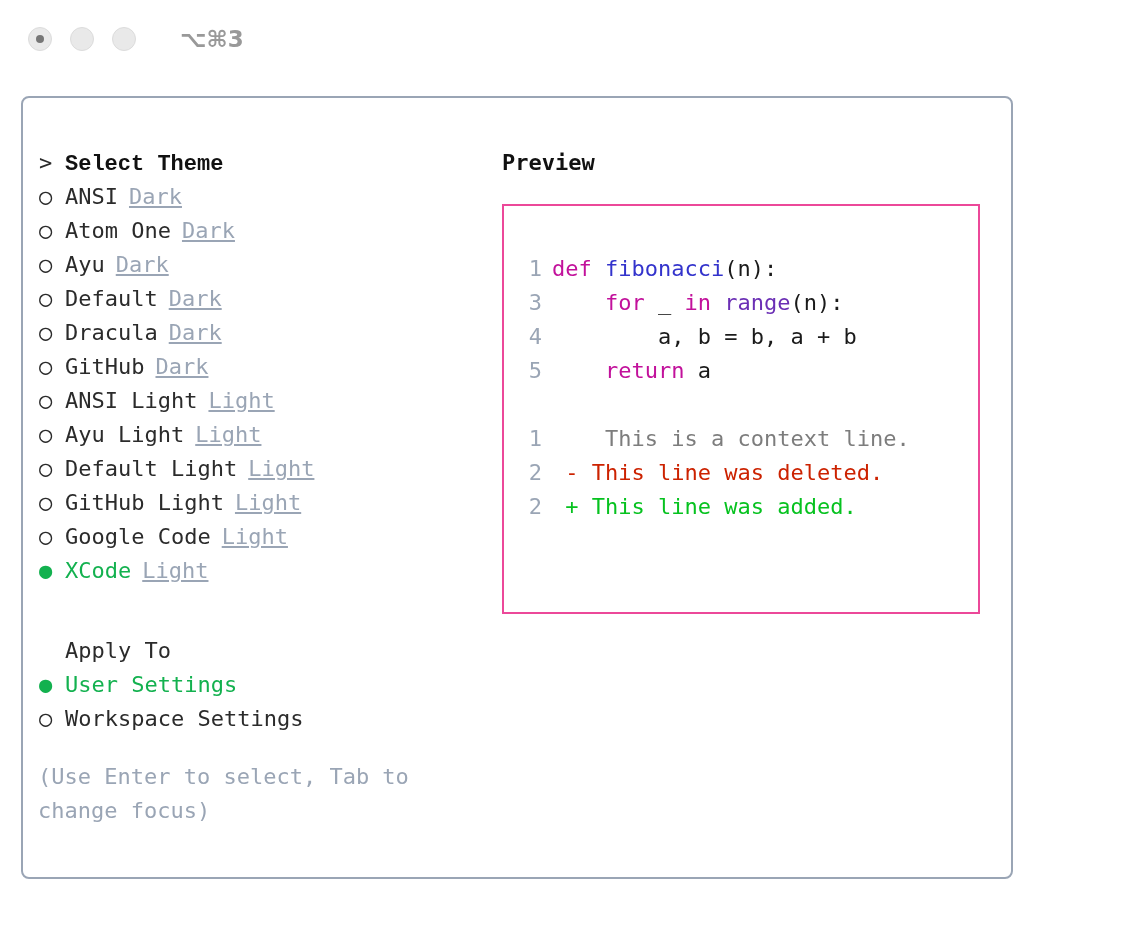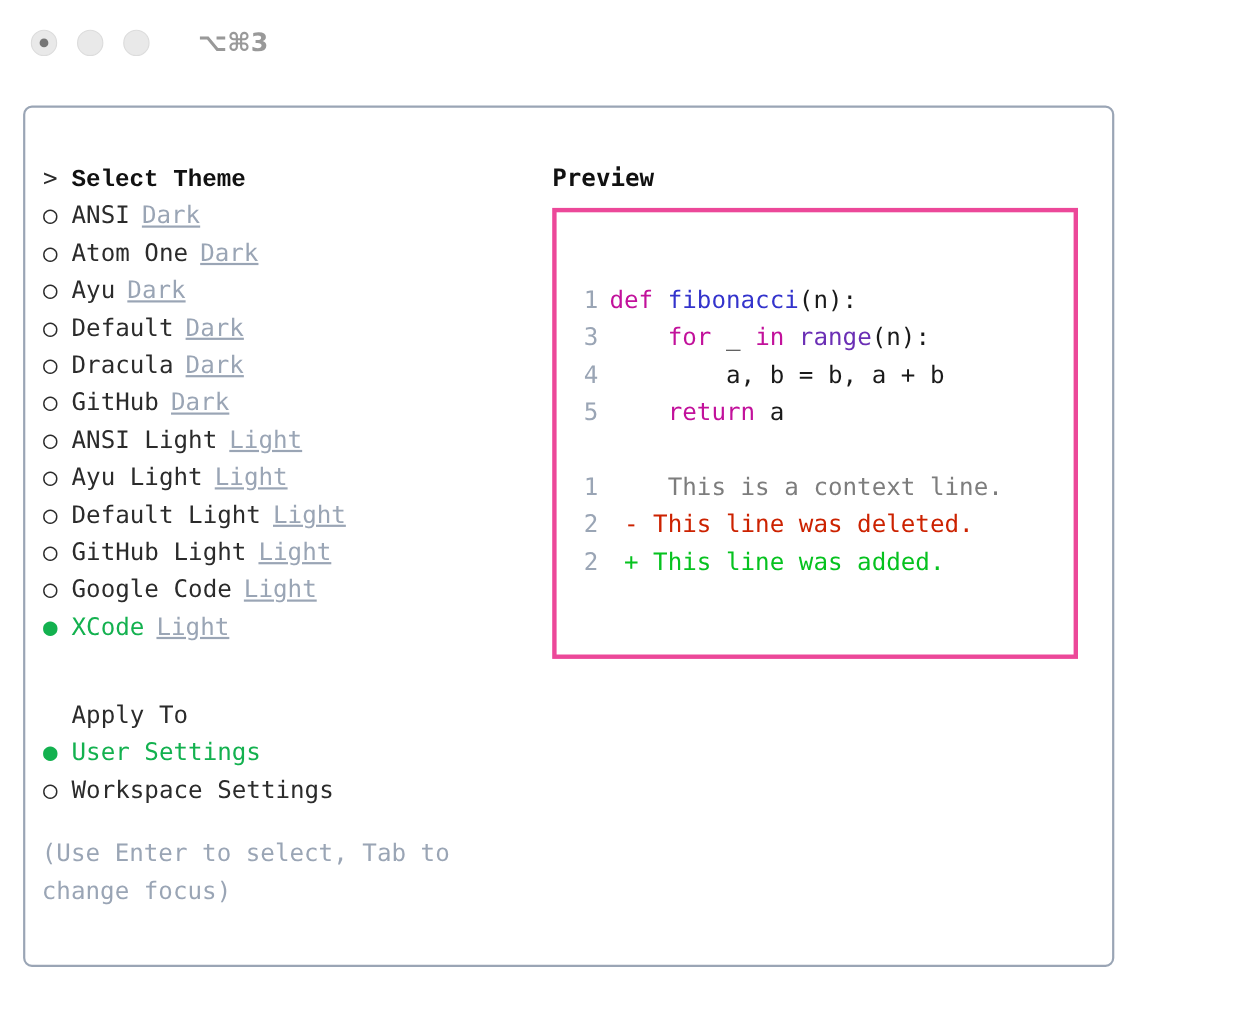--- a/index.html
+++ b/index.html
@@ -120,28 +120,28 @@
     position: absolute;
     left: 479px;
     top: 48px;
     width: 490px;
   }
   .preview-title {
     font-size: 22px;
     font-weight: 700;
     color: #111111;
     line-height: 34px;
-    margin-bottom: 9px;
+    margin-bottom: 24px;
   }
   .code-box {
-    border: 4px solid #ec4899;
+    border: 2px solid #ec4899;
     box-sizing: border-box;
     width: 478px;
     height: 410px;
-    padding: 64px 0 0 20px;
+    padding: 46px 0 0 20px;
   }
   .code-line {
     font-size: 22px;
     line-height: 34px;
     white-space: pre;
   }
   .ln {
     color: #9aa5b5;
     display: inline-block;
     width: 18px;

